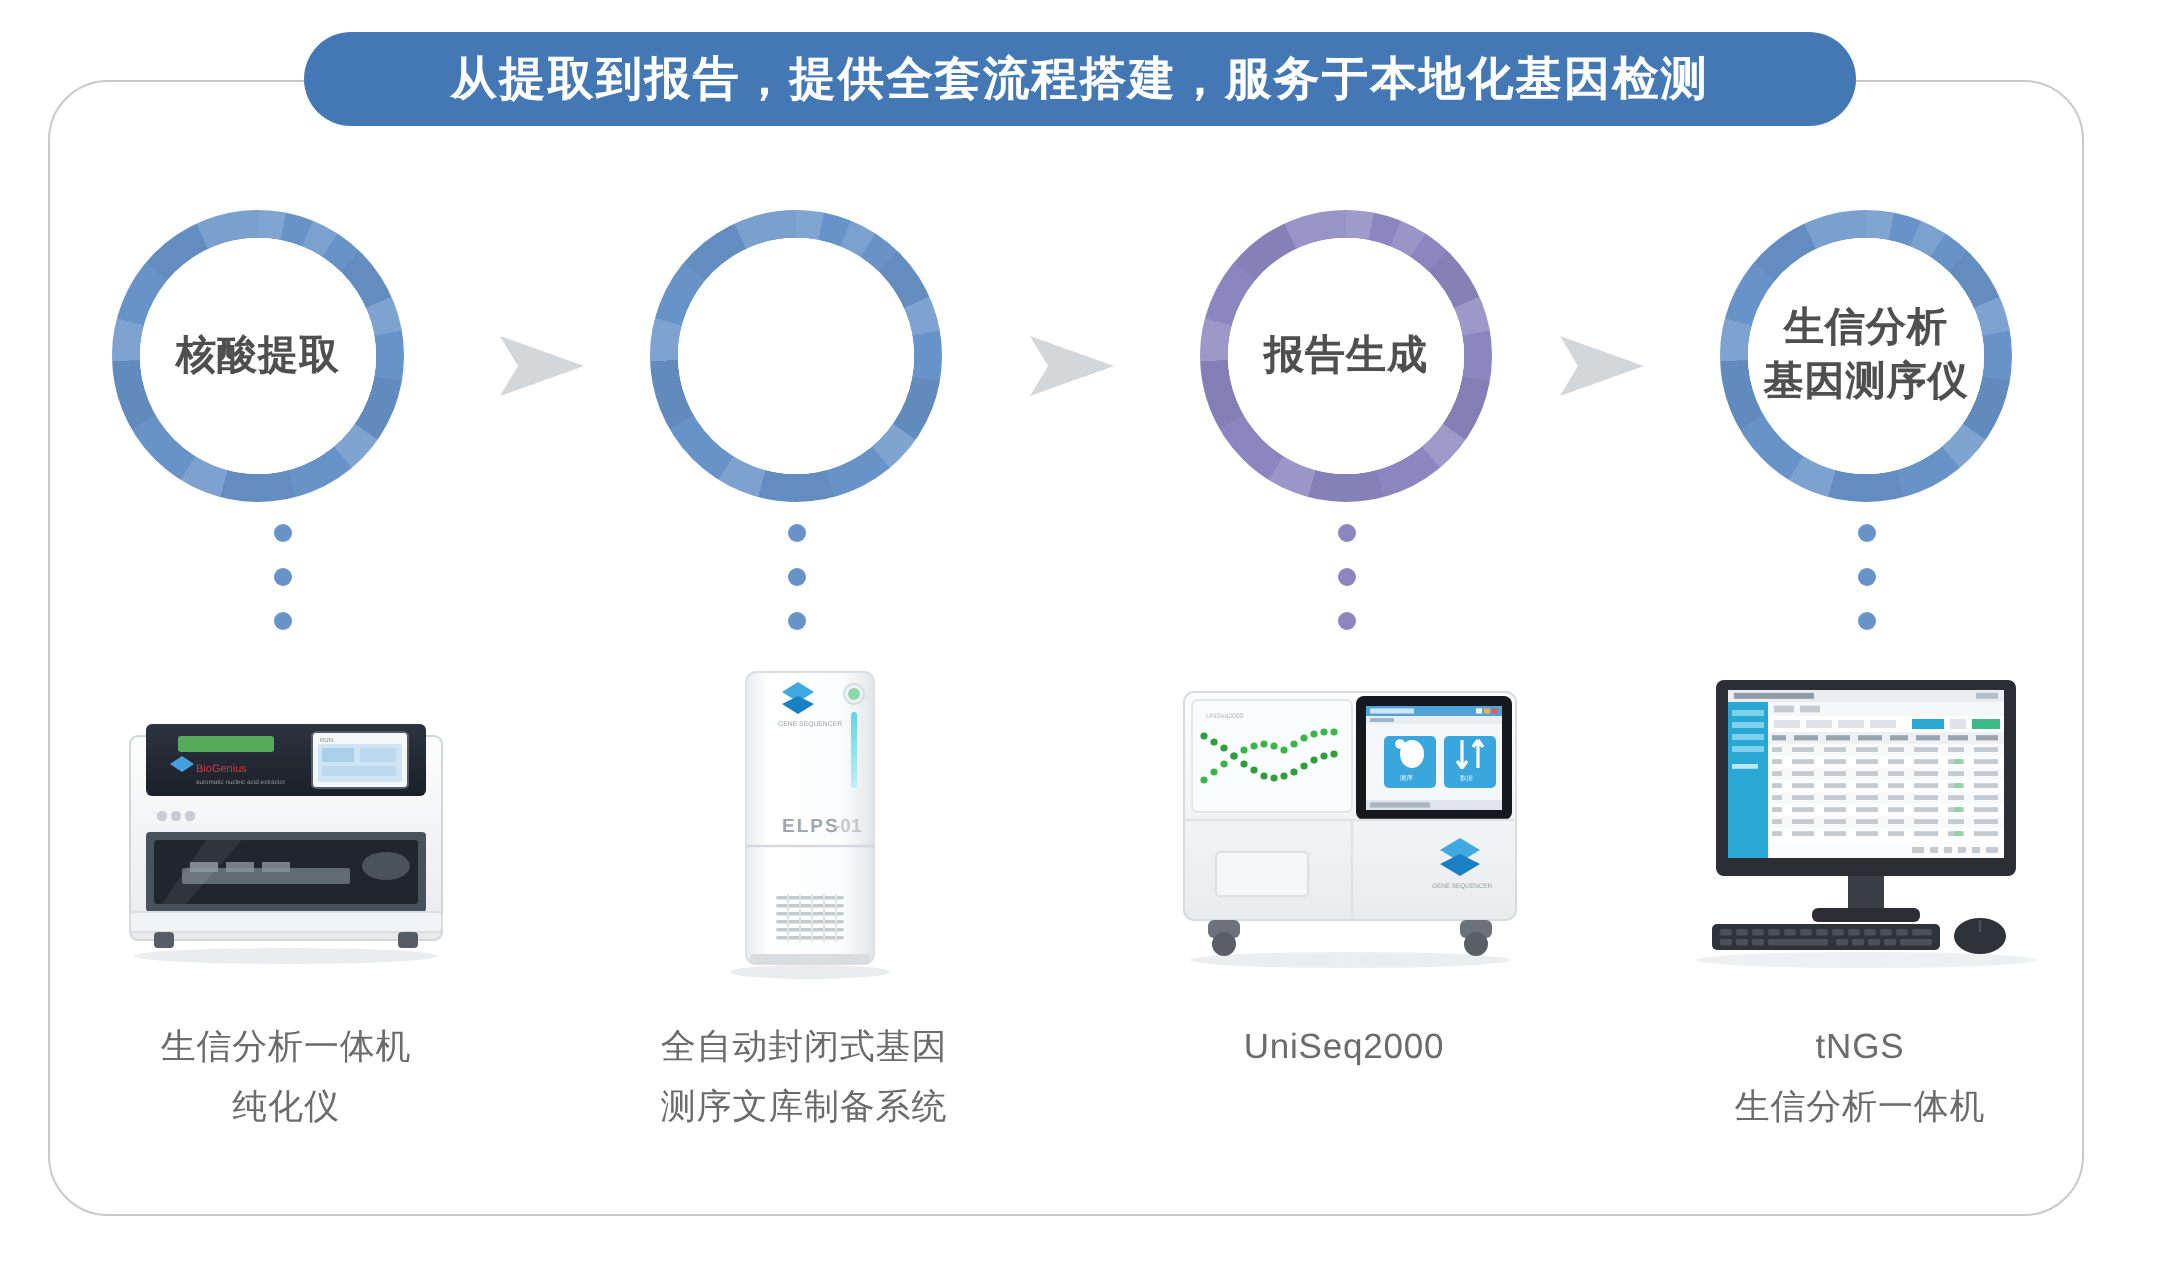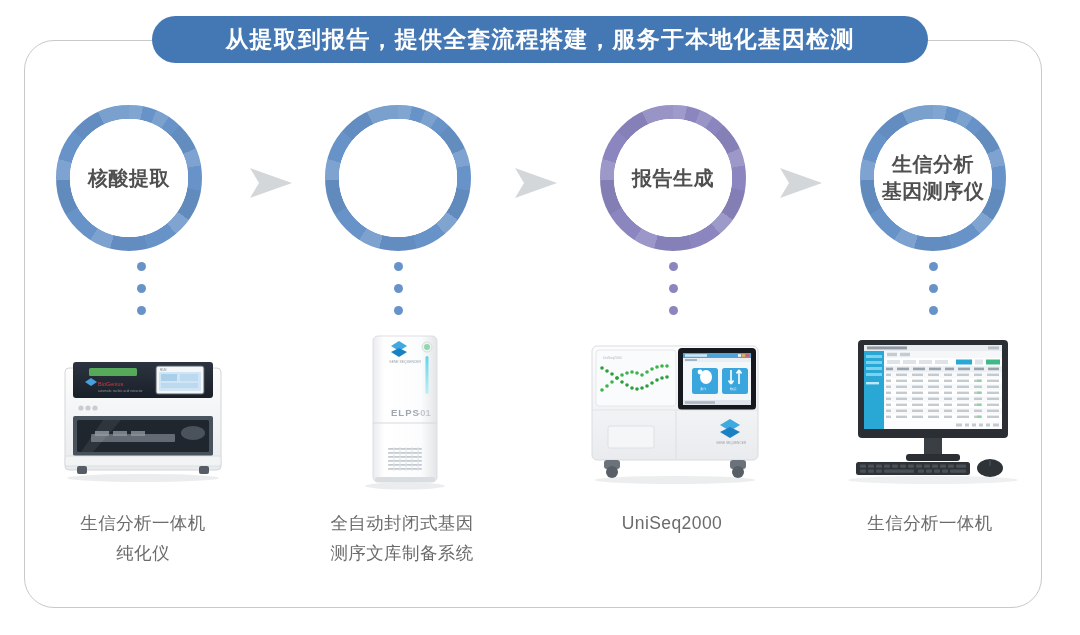--- a/index.html
+++ b/index.html
@@ -618,14 +618,15 @@
   <span class="ln">纯化仪</span>
 </div>
 <div class="caption c2">
   <span class="ln">全自动封闭式基因</span>
   <span class="ln">测序文库制备系统</span>
 </div>
 <div class="caption c3">
   <span class="ln">UniSeq2000</span>
 </div>
 <div class="caption c4">
+  <span class="ln">tNGS</span>
   <span class="ln">生信分析一体机</span>
 </div>
 
 </body></html>

